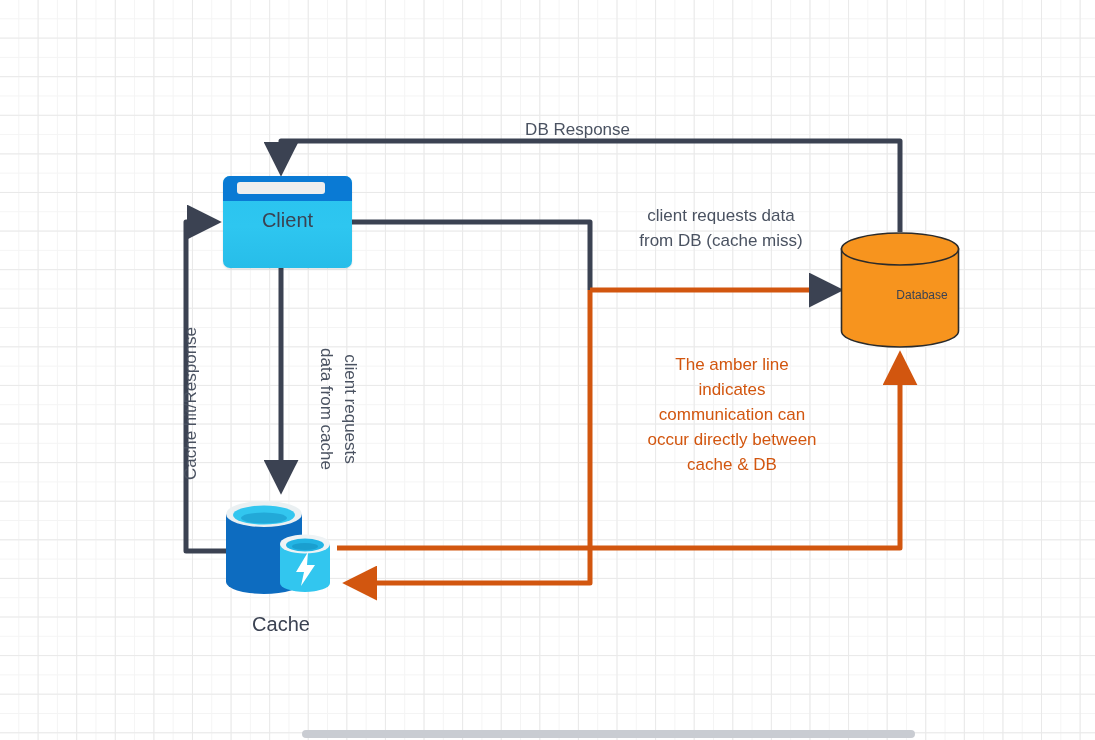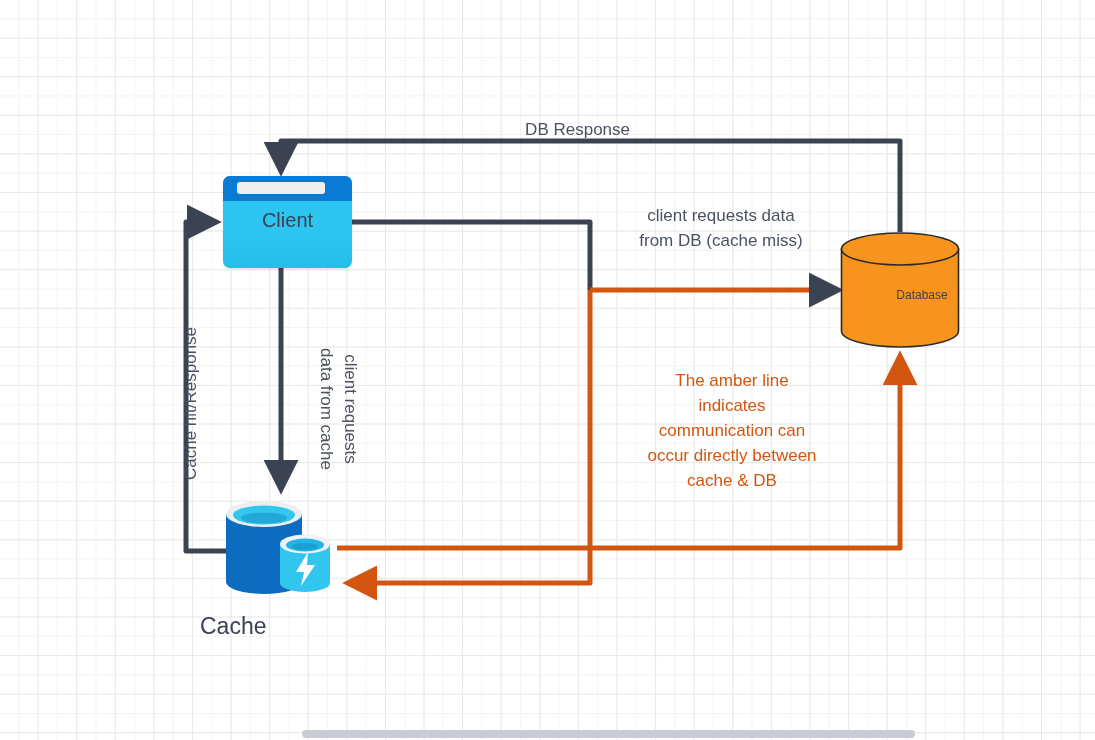--- a/index.html
+++ b/index.html
@@ -75,21 +75,22 @@
     left: 222px;
     top: 494px;
     width: 120px;
     height: 108px;
   }
   .cache-label {
     position: absolute;
     left: 200px;
     top: 613px;
     width: 162px;
-    font-size: 23px;
+    text-align: center;
+    font-size: 20px;
     color: #3b4252;
   }
 
   
   .db-node {
     position: absolute;
     left: 840px;
     top: 232px;
     width: 120px;
     height: 116px;
@@ -139,21 +140,21 @@
     left: 243px;
     top: 385px;
     width: 190px;
     transform: rotate(90deg);
     transform-origin: center center;
     line-height: 24px;
   }
   .amber-note {
     position: absolute;
     left: 606px;
-    top: 368px;
+    top: 352px;
     width: 252px;
     text-align: center;
     font-size: 17px;
     line-height: 25px;
     color: #d2560f;
     white-space: pre-line;
   }
 
   
   .hscrollbar-track {

